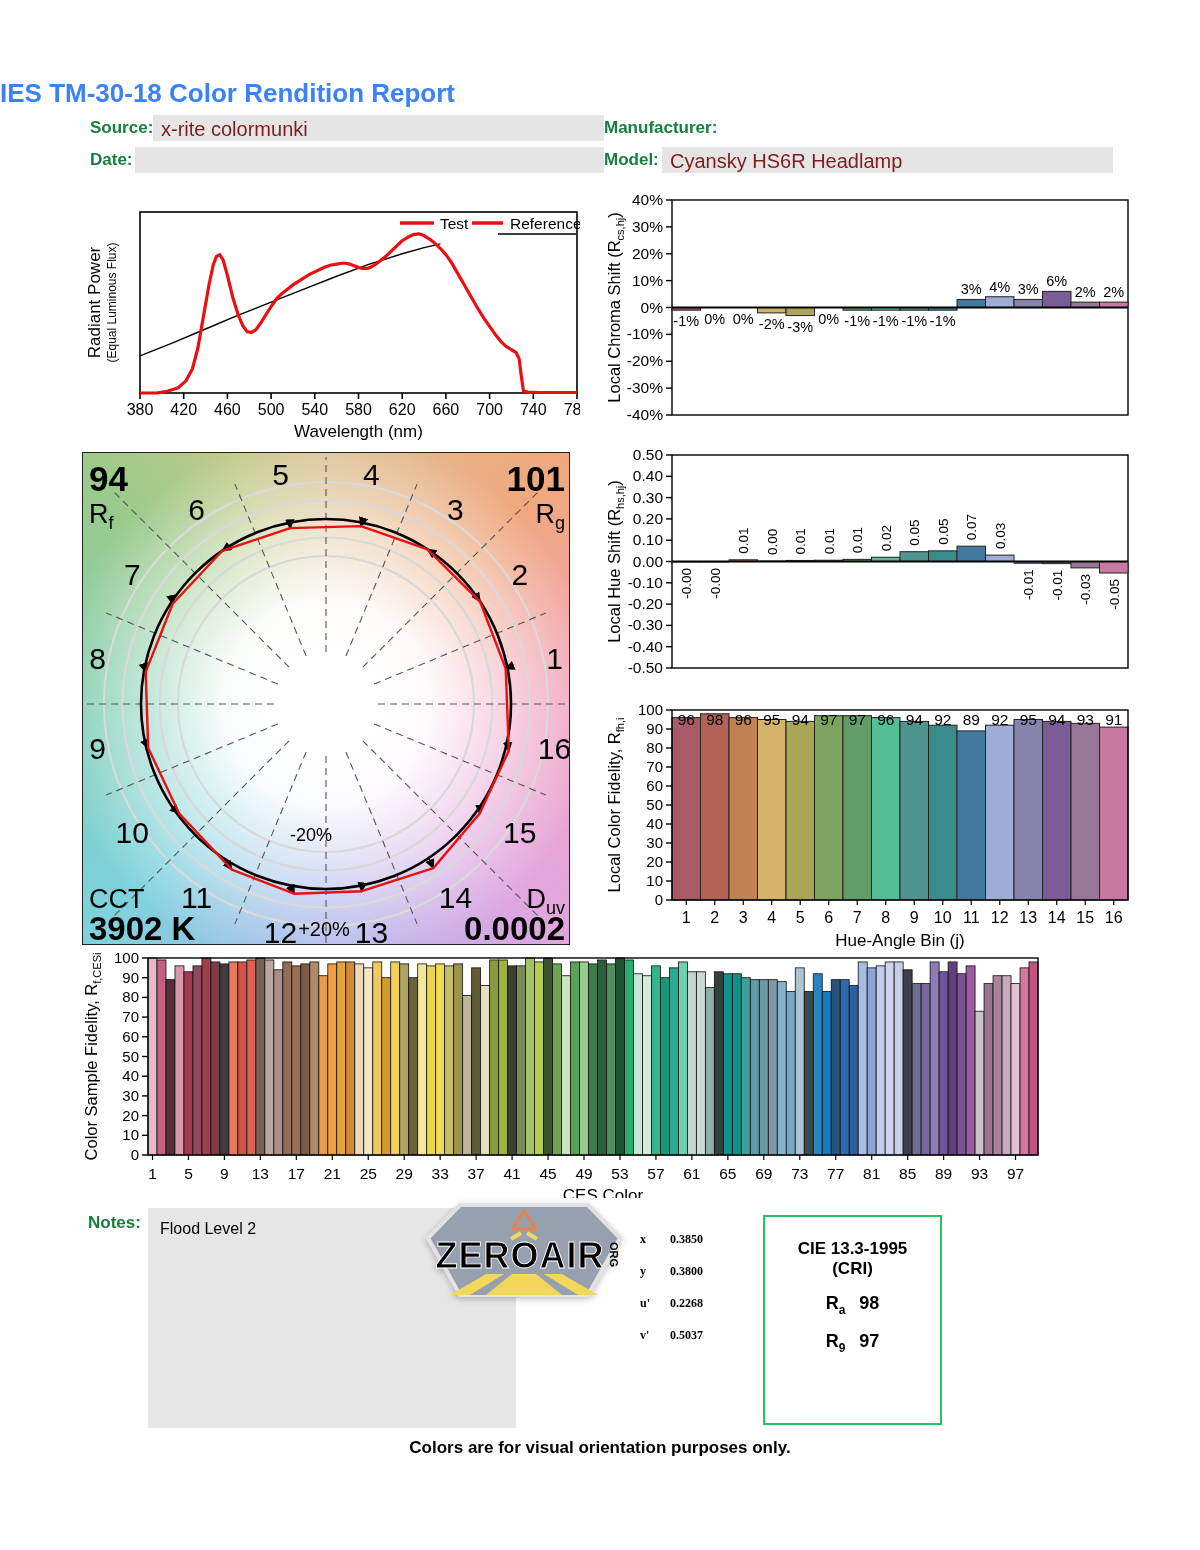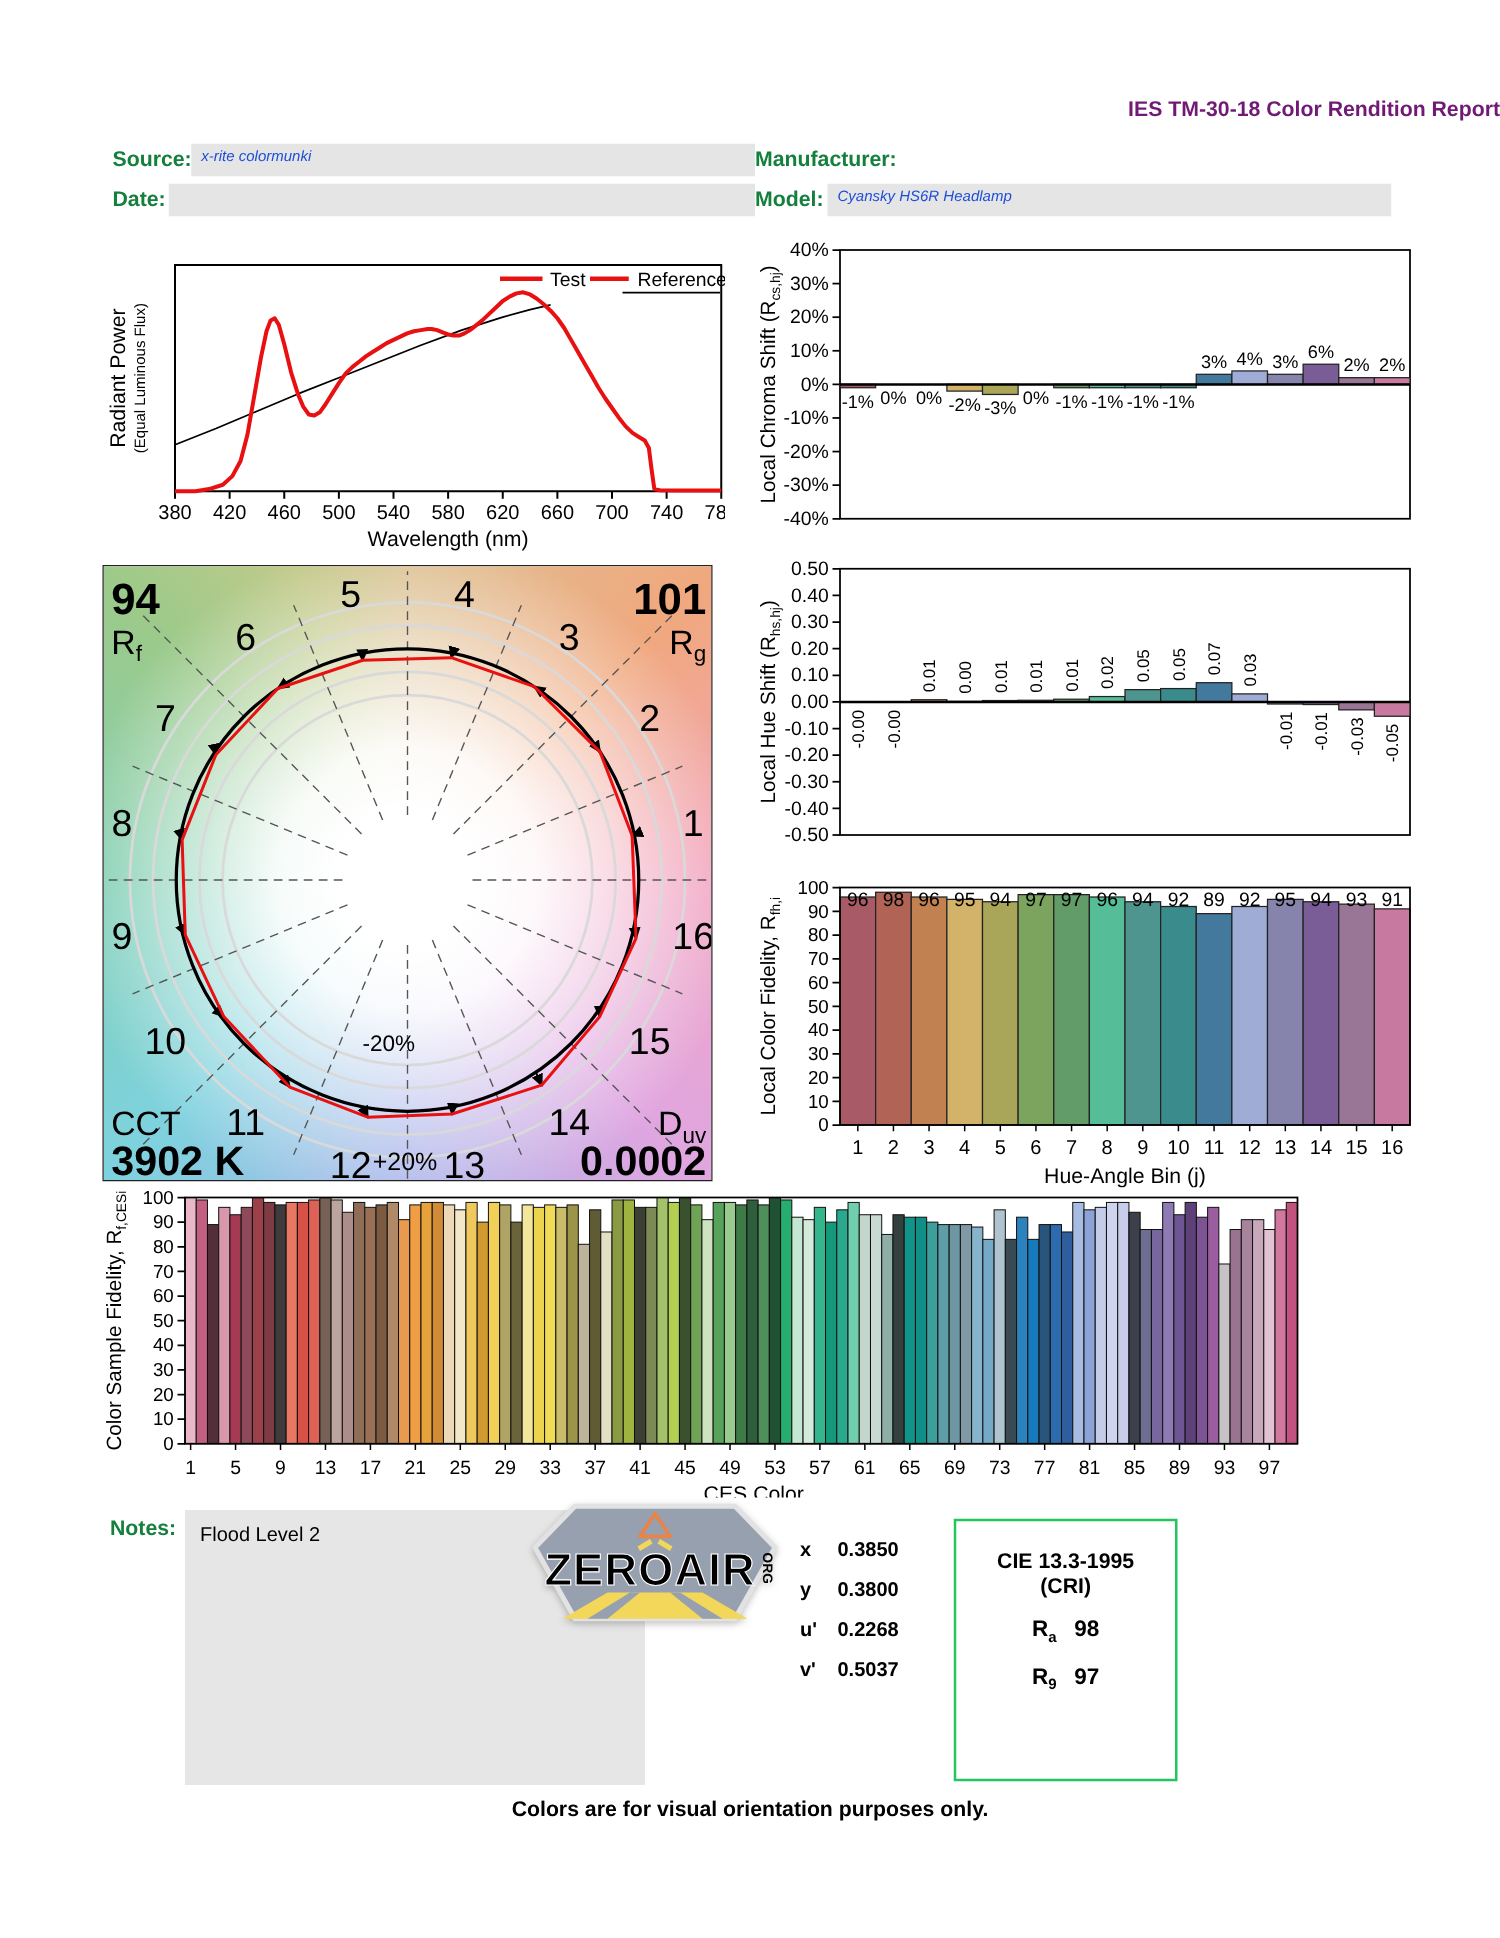--- a/index.html
+++ b/index.html
@@ -1,38 +1,38 @@
 <!DOCTYPE html>
 <html><head>
 <meta charset="utf-8">
 <style>
   * { margin:0; padding:0; box-sizing:border-box; }
   body { background:#fff; font-family:"Liberation Sans", sans-serif; }
   .page { position:relative; width:1200px; height:1550px; background:#fff; overflow:hidden; }
-  .title { position:absolute; top:78px; left:0; width:100%; text-align:right;
-           font-size:17px; font-weight:bold; color:#701a75; }
+  .title { position:absolute; top:78px; left:0; width:100%; text-align:left;
+           font-size:26px; font-weight:bold; color:#3b82f6; }
   .lbl { position:absolute; font-size:17px; font-weight:bold; color:#15803d;text-align:right; }
   .valbox { position:absolute; background:#e5e5e5; height:26px; }
-  .valbox span { display:block; padding:3px 0 0 8px; font-size:12px; color:#1d4ed8;font-style:italic; }
+  .valbox span { display:block; padding:3px 0 0 8px; font-size:20px; color:#7f1d1d; }
   .footer { position:absolute; top:1438px; left:0; width:1200px; text-align:center;
             font-size:17px; font-weight:bold; }
   .abs { position:absolute; }
   svg text { fill:#000; }
   .cvg-wrap { position:absolute; left:82px; top:452px; width:488px; height:493px;
               border:1px solid #222; overflow:hidden; }
   .cvg-bg { position:absolute; left:0; top:0; width:100%; height:100%;
     background:
       radial-gradient(circle at 50% 51%, #ffffff 0%, #ffffff 16%, rgba(255,255,255,0.93) 30%, rgba(255,255,255,0.55) 50%, rgba(255,255,255,0) 78%),
       conic-gradient(from 0deg at 50% 51%, #dcc294 0deg, #f0a87e 45deg, #f2a4c0 90deg, #e0a6e0 135deg, #aab4ea 180deg, #7ed2de 225deg, #7fceb2 270deg, #9cca8a 315deg, #c2ca8a 340deg, #dcc294 360deg);
   }
   .cvg-svg { position:absolute; left:0; top:0; }
   .notes-box { position:absolute; left:148px; top:1208px; width:368px; height:220px; background:#e6e6e6; }
   .notes-box span { display:block; padding:12px 0 0 12px; font-size:16px; }
   .coords { position:absolute; left:640px; top:1232px; width:120px; }
-  .coords .row { height:32px; font-size:16px; font-weight:bold; }
+  .coords .row { height:32px; font-size:12px; font-weight:bold;font-family:Liberation Serif, serif; }
   .coords .cl { display:inline-block; width:30px; }
   .cri { position:absolute; left:763px; top:1215px; width:179px; height:210px;
          border:2px solid #22c55e; background:#fff; text-align:center; }
   .cri .l1 { margin-top:22px; font-size:17px; font-weight:bold; }
   .cri .l2 { font-size:17px; font-weight:bold; }
   .cri .lr { margin-top:14px; font-size:18px; font-weight:bold; }
   .cri sub { font-size:12px; }
   .cri .rv { display:inline-block; margin-left:14px; }
   .logo { position:absolute; left:426px; top:1198px; filter:drop-shadow(0 2px 3px rgba(0,0,0,0.25)); }
 </style>

